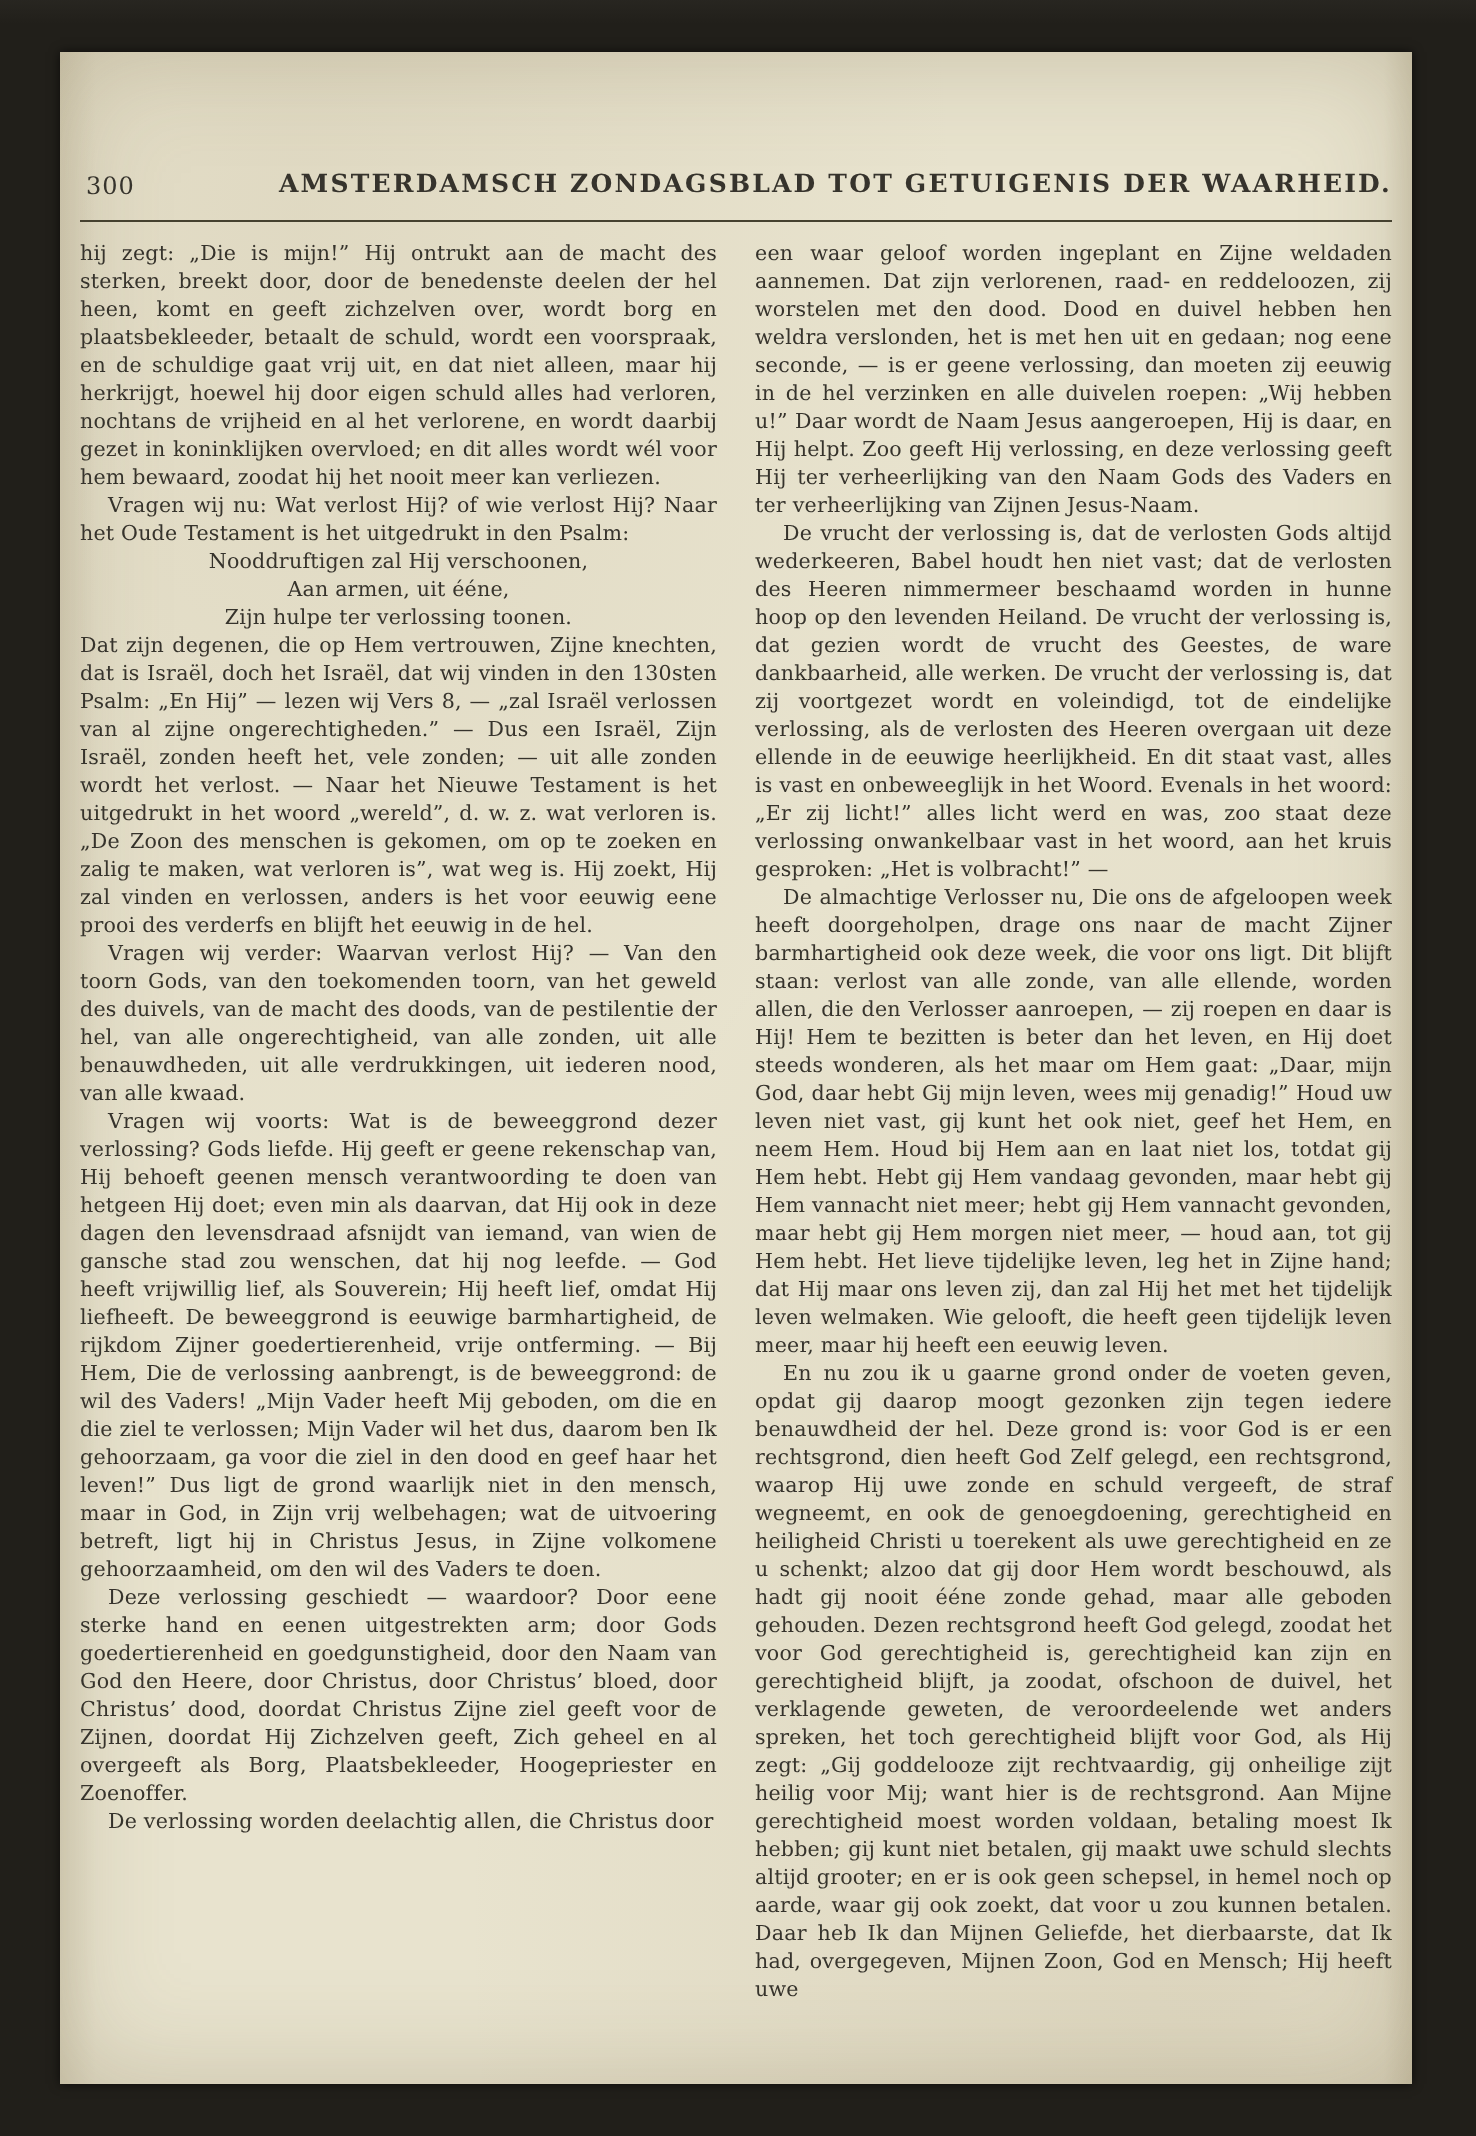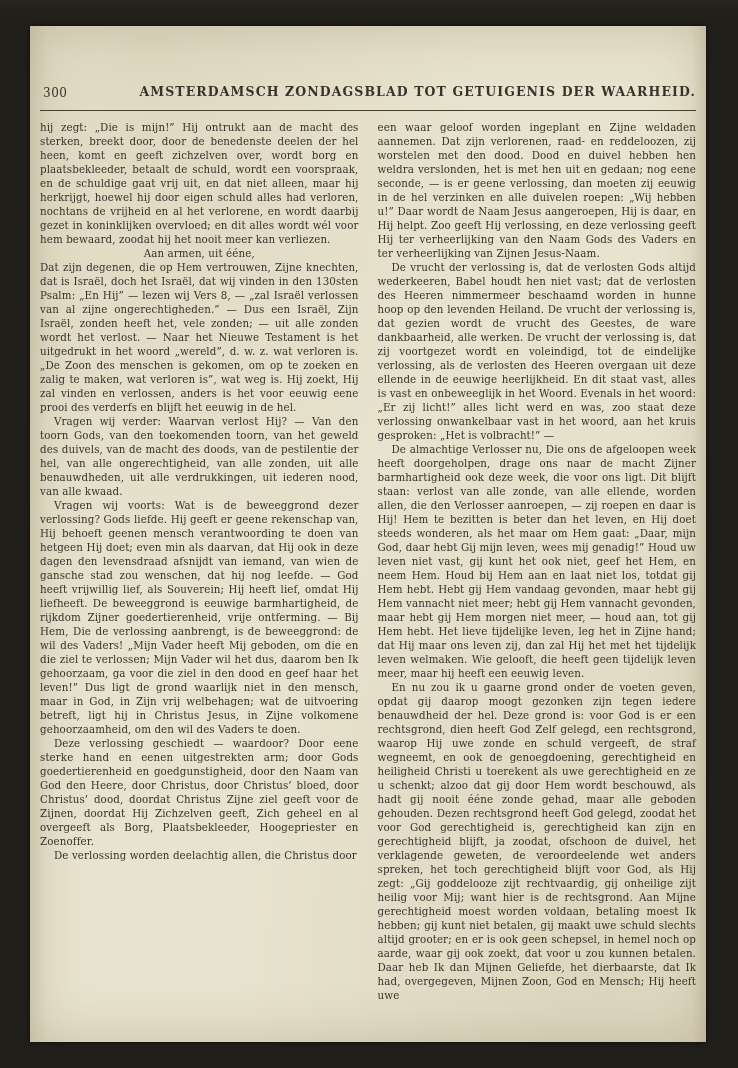--- a/index.html
+++ b/index.html
@@ -102,22 +102,25 @@
   <div class="paper">
     <div class="inner">
       <div class="header">
         <span class="page-number">300</span>
         <div class="masthead">AMSTERDAMSCH ZONDAGSBLAD TOT GETUIGENIS DER WAARHEID.</div>
       </div>
       <div class="head-rule"></div>
       <div class="columns">
         <div class="col left">
             <p class="para">hij zegt: „Die is mijn!” Hij ontrukt aan de macht des sterken, breekt door, door de benedenste deelen der hel heen, komt en geeft zichzelven over, wordt borg en plaatsbekleeder, betaalt de schuld, wordt een voorspraak, en de schuldige gaat vrij uit, en dat niet alleen, maar hij herkrijgt, hoewel hij door eigen schuld alles had verloren, nochtans de vrijheid en al het verlorene, en wordt daarbij gezet in koninklijken overvloed; en dit alles wordt wél voor hem bewaard, zoodat hij het nooit meer kan verliezen.</p>
+            <p class="para indent">Vragen wij nu: Wat verlost Hij? of wie verlost Hij? Naar het Oude Testament is het uitgedrukt in den Psalm:</p>
             <div class="verse">
+              <div class="verse-line">Nooddruftigen zal Hij verschoonen,</div>
               <div class="verse-line">Aan armen, uit ééne,</div>
+              <div class="verse-line">Zijn hulpe ter verlossing toonen.</div>
             </div>
             <p class="para">Dat zijn degenen, die op Hem vertrouwen, Zijne knechten, dat is Israël, doch het Israël, dat wij vinden in den 130sten Psalm: „En Hij” — lezen wij Vers 8, — „zal Israël verlossen van al zijne ongerechtigheden.” — Dus een Israël, Zijn Israël, zonden heeft het, vele zonden; — uit alle zonden wordt het verlost. — Naar het Nieuwe Testament is het uitgedrukt in het woord „wereld”, d. w. z. wat verloren is. „De Zoon des menschen is gekomen, om op te zoeken en zalig te maken, wat verloren is”, wat weg is. Hij zoekt, Hij zal vinden en verlossen, anders is het voor eeuwig eene prooi des verderfs en blijft het eeuwig in de hel.</p>
             <p class="para indent">Vragen wij verder: Waarvan verlost Hij? — Van den toorn Gods, van den toekomenden toorn, van het geweld des duivels, van de macht des doods, van de pestilentie der hel, van alle ongerechtigheid, van alle zonden, uit alle benauwdheden, uit alle verdrukkingen, uit iederen nood, van alle kwaad.</p>
             <p class="para indent">Vragen wij voorts: Wat is de beweeggrond dezer verlossing? Gods liefde. Hij geeft er geene rekenschap van, Hij behoeft geenen mensch verantwoording te doen van hetgeen Hij doet; even min als daarvan, dat Hij ook in deze dagen den levensdraad afsnijdt van iemand, van wien de gansche stad zou wenschen, dat hij nog leefde. — God heeft vrijwillig lief, als Souverein; Hij heeft lief, omdat Hij liefheeft. De beweeggrond is eeuwige barmhartigheid, de rijkdom Zijner goedertierenheid, vrije ontferming. — Bij Hem, Die de verlossing aanbrengt, is de beweeggrond: de wil des Vaders! „Mijn Vader heeft Mij geboden, om die en die ziel te verlossen; Mijn Vader wil het dus, daarom ben Ik gehoorzaam, ga voor die ziel in den dood en geef haar het leven!” Dus ligt de grond waarlijk niet in den mensch, maar in God, in Zijn vrij welbehagen; wat de uitvoering betreft, ligt hij in Christus Jesus, in Zijne volkomene gehoorzaamheid, om den wil des Vaders te doen.</p>
             <p class="para indent">Deze verlossing geschiedt — waardoor? Door eene sterke hand en eenen uitgestrekten arm; door Gods goedertierenheid en goedgunstigheid, door den Naam van God den Heere, door Christus, door Christus’ bloed, door Christus’ dood, doordat Christus Zijne ziel geeft voor de Zijnen, doordat Hij Zichzelven geeft, Zich geheel en al overgeeft als Borg, Plaatsbekleeder, Hoogepriester en Zoenoffer.</p>
             <p class="para indent">De verlossing worden deelachtig allen, die Christus door</p>
           </div>
         <div class="divider"></div>
         <div class="col right">
             <p class="para">een waar geloof worden ingeplant en Zijne weldaden aannemen. Dat zijn verlorenen, raad- en reddeloozen, zij worstelen met den dood. Dood en duivel hebben hen weldra verslonden, het is met hen uit en gedaan; nog eene seconde, — is er geene verlossing, dan moeten zij eeuwig in de hel verzinken en alle duivelen roepen: „Wij hebben u!” Daar wordt de Naam Jesus aangeroepen, Hij is daar, en Hij helpt. Zoo geeft Hij verlossing, en deze verlossing geeft Hij ter verheerlijking van den Naam Gods des Vaders en ter verheerlijking van Zijnen Jesus-Naam.</p>

